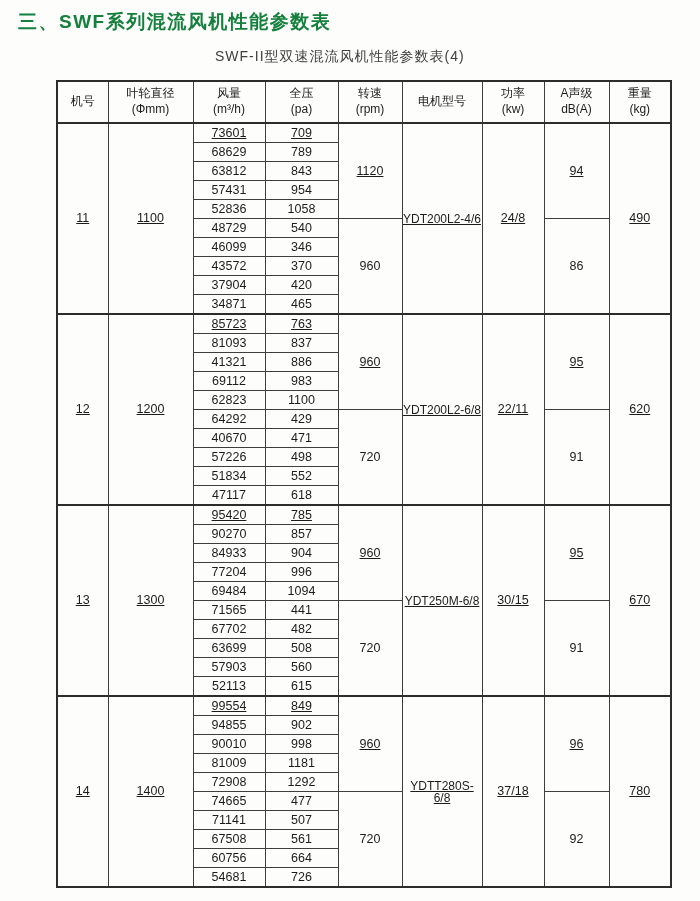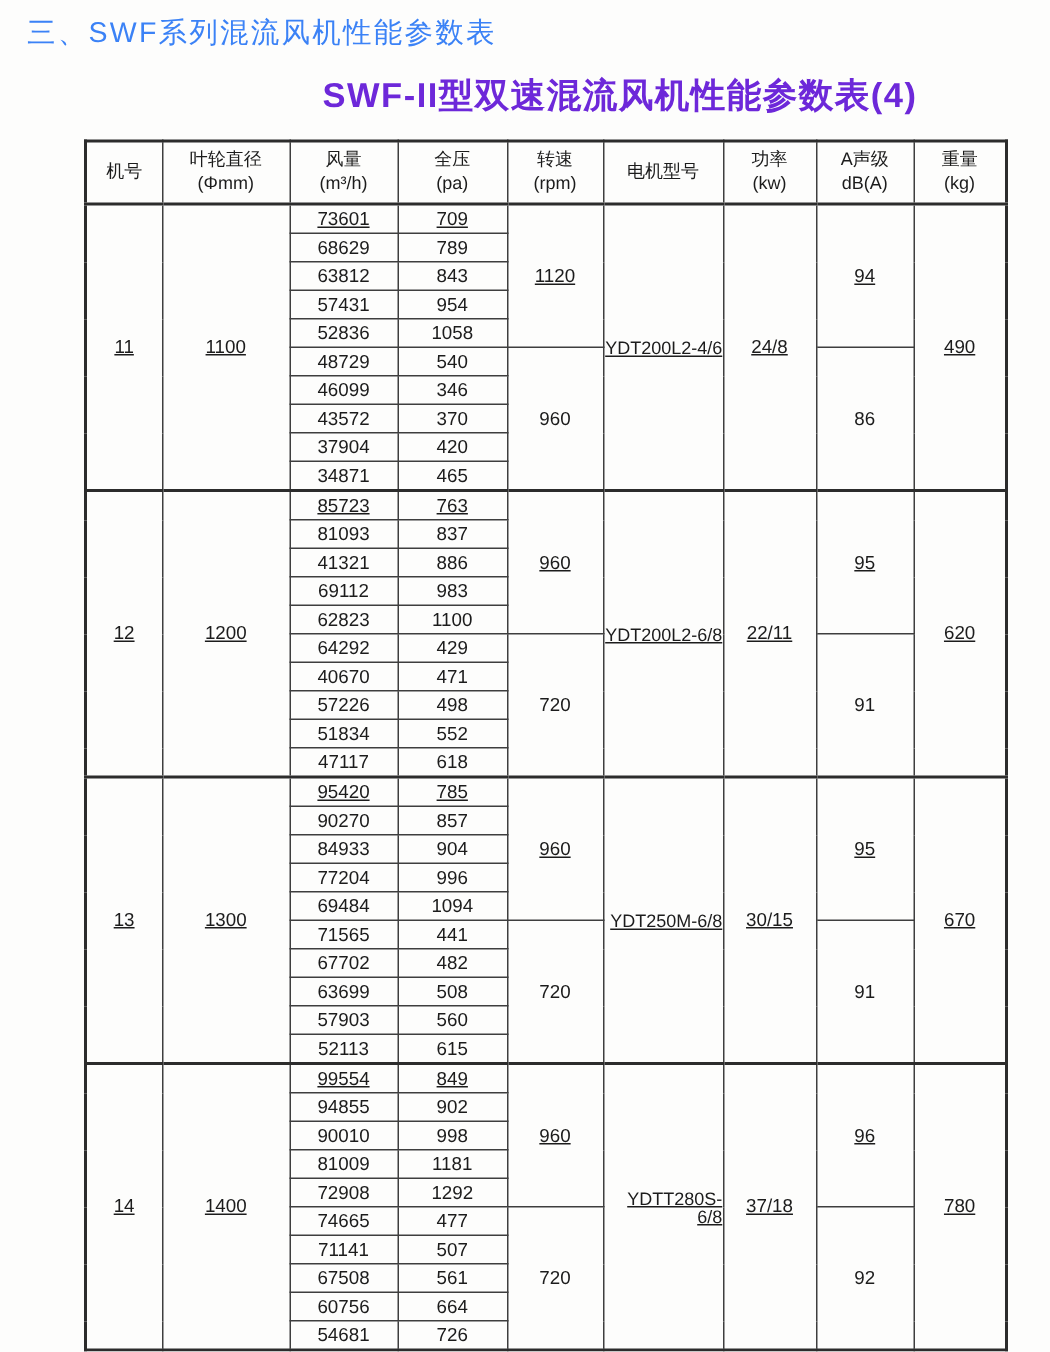--- a/index.html
+++ b/index.html
@@ -7,31 +7,31 @@
     padding: 0;
     background: #fdfdfc;
     width: 700px;
     height: 901px;
     font-family: "Liberation Sans", sans-serif;
     color: #1c1c1c;
     overflow: hidden;
   }
   .page-title {
     font-size: 19px;
-    font-weight: normal;
+    font-weight: bold;
     letter-spacing: 1.5px;
     margin: 9px 15px 0 18px;
-    color: #3b82f6;
+    color: #15803d;
   }
   .page-subtitle {
-    font-size: 23px;
-    font-weight: bold;
+    font-size: 14px;
+    font-weight: normal;
     letter-spacing: 1px;
     margin: 13px 0 0 215px;
-    color: #6d28d9;
+    color: #404040;
   }
   table.param-table {
     border-collapse: collapse;
     table-layout: fixed;
     margin: 14px 16px 0 56px;
     border: 2px solid #2c2c2c;
   }
   .param-table th, .param-table td {
     border: 1px solid #3e3e3e;
     text-align: center;
@@ -51,21 +51,20 @@
     height: 18px;
     font-size: 12.5px;
     line-height: 1;
   }
   .param-table tbody tr.block-first td {
     border-top: 2px solid #2c2c2c;
     text-decoration: underline;
   }
   .param-table tbody td.cell-motor-model {
     font-size: 12px;
-    text-align: right;
   }
 </style>
 </head>
 <body>
 
 <div class="page-title">三、SWF系列混流风机性能参数表</div>
 <div class="page-subtitle">SWF-II型双速混流风机性能参数表(4)</div>
 
 <table class="param-table">
   <colgroup>

